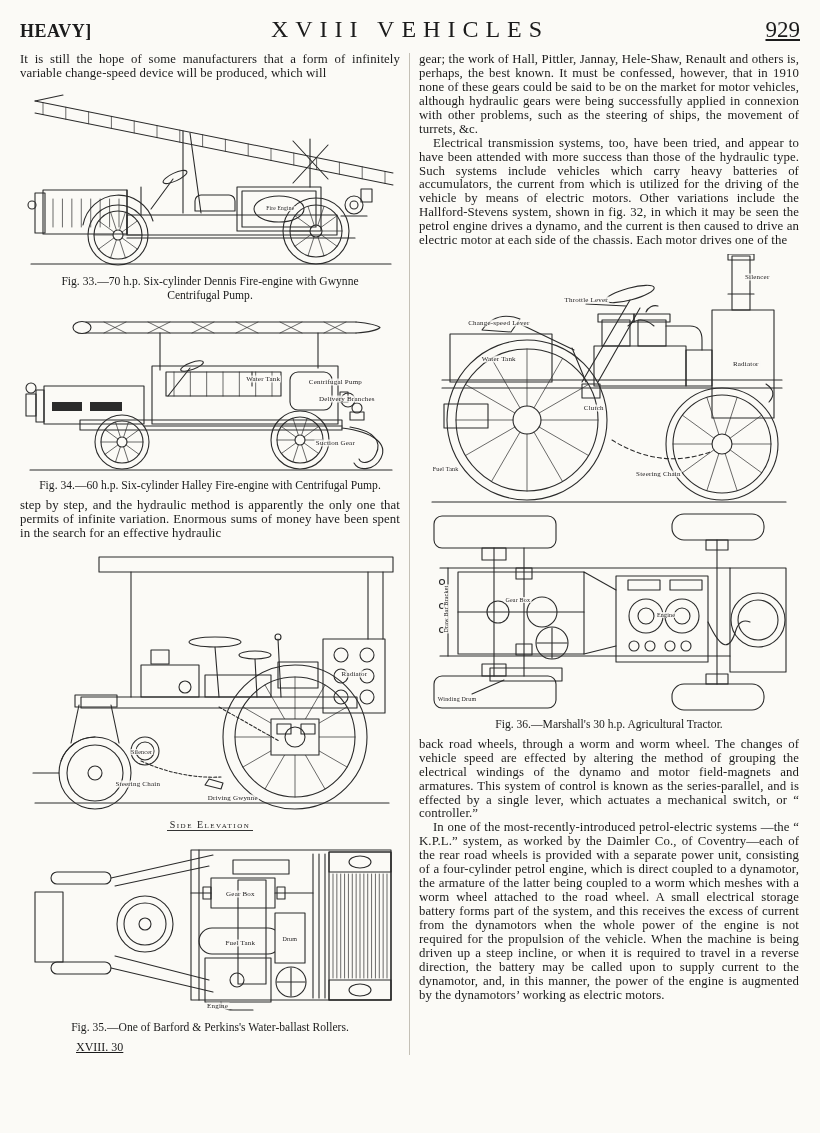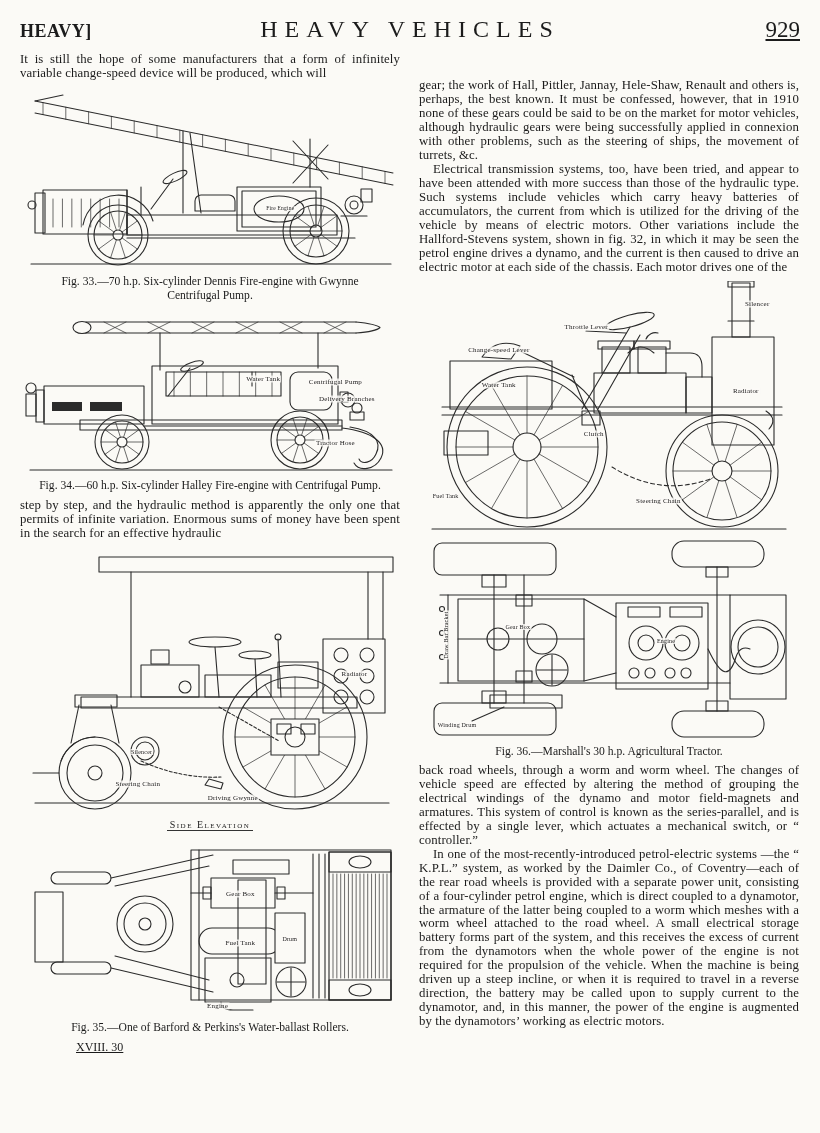--- a/index.html
+++ b/index.html
@@ -13,21 +13,21 @@
     overflow:hidden;
     box-sizing:border-box;
     padding:16px 20px 8px 20px;
   }
   
   .hdr{display:flex;align-items:baseline;margin-bottom:10px;}
   .hdr-left{width:170px;font-weight:bold;font-size:18px;letter-spacing:.5px;}
   .hdr-title{flex:1;text-align:center;font-size:24px;letter-spacing:7px;font-weight:normal;}
   .hdr-page{width:170px;text-align:right;font-size:23px;text-decoration:underline;}
   
-  .cols{display:flex;align-items:center;}
+  .cols{display:flex;}
   .col{width:380px;}
   .col-divider{width:1px;background:#c4c0b6;margin:0 9px;}
   p.body{
     margin:0;
     font-size:12.8px;
     line-height:1.09;
     text-align:justify;
     letter-spacing:.1px;
   }
   p.body.indent{text-indent:14px;}
@@ -66,21 +66,21 @@
   .fill{fill:#2b2b2b;stroke:none;}
   .paper{fill:#fbfaf6;}
 </style>
 </head>
 <body>
 
 <div class="page">
 
   <div class="hdr">
     <div class="hdr-left">HEAVY]</div>
-    <div class="hdr-title">HEAVY VEHICLES</div>
+    <div class="hdr-title">XVIII VEHICLES</div>
     <div class="hdr-page">929</div>
   </div>
 
   <div class="cols">
 
     <div class="col">
       <p class="body">It is still the hope of some manufacturers that a form of infinitely variable change-speed device will be produced, which will</p>
 
       <div class="figure">
         <div class="fig-art" style="height:185px">
@@ -273,21 +273,21 @@
                 <line x1="275" y1="132" x2="257" y2="132"></line>
                 <line x1="275.95491502812524" y1="129.06107373853763" x2="261.3926091293762" y2="118.48093919727312"></line>
                 <line x1="278.45491502812524" y1="127.24471741852423" x2="272.8926091293762" y2="110.12570012521147"></line>
                 <line x1="281.54508497187476" y1="127.24471741852423" x2="287.10739087062376" y2="110.12570012521147"></line>
                 <line x1="284.04508497187476" y1="129.06107373853763" x2="298.6073908706238" y2="118.48093919727312"></line>
               </g>
           </svg>
           <span class="fig-label" style="left:64%;top:42%">Water Tank</span>
           <span class="fig-label" style="left:83%;top:44%">Centrifugal Pump</span>
           <span class="fig-label" style="left:86%;top:54%">Delivery Branches</span>
-          <span class="fig-label" style="left:83%;top:80%">Tractor Hose</span>
+          <span class="fig-label" style="left:83%;top:80%">Suction Gear</span>
         </div>
         <div class="fig-caption">Fig. 34.—60 h.p. Six-cylinder Halley Fire-engine with Centrifugal Pump.</div>
       </div>
 
       <p class="body">step by step, and the hydraulic method is apparently the only one that permits of infinite variation.  Enormous sums of money have been spent in the search for an effective hydraulic</p>
 
       <div class="figure">
         <div class="fig-art" style="height:270px">
           <svg width="375" height="270" viewBox="0 0 375 270" class="s">
             <line x1="12" y1="256" x2="366" y2="256"></line>

